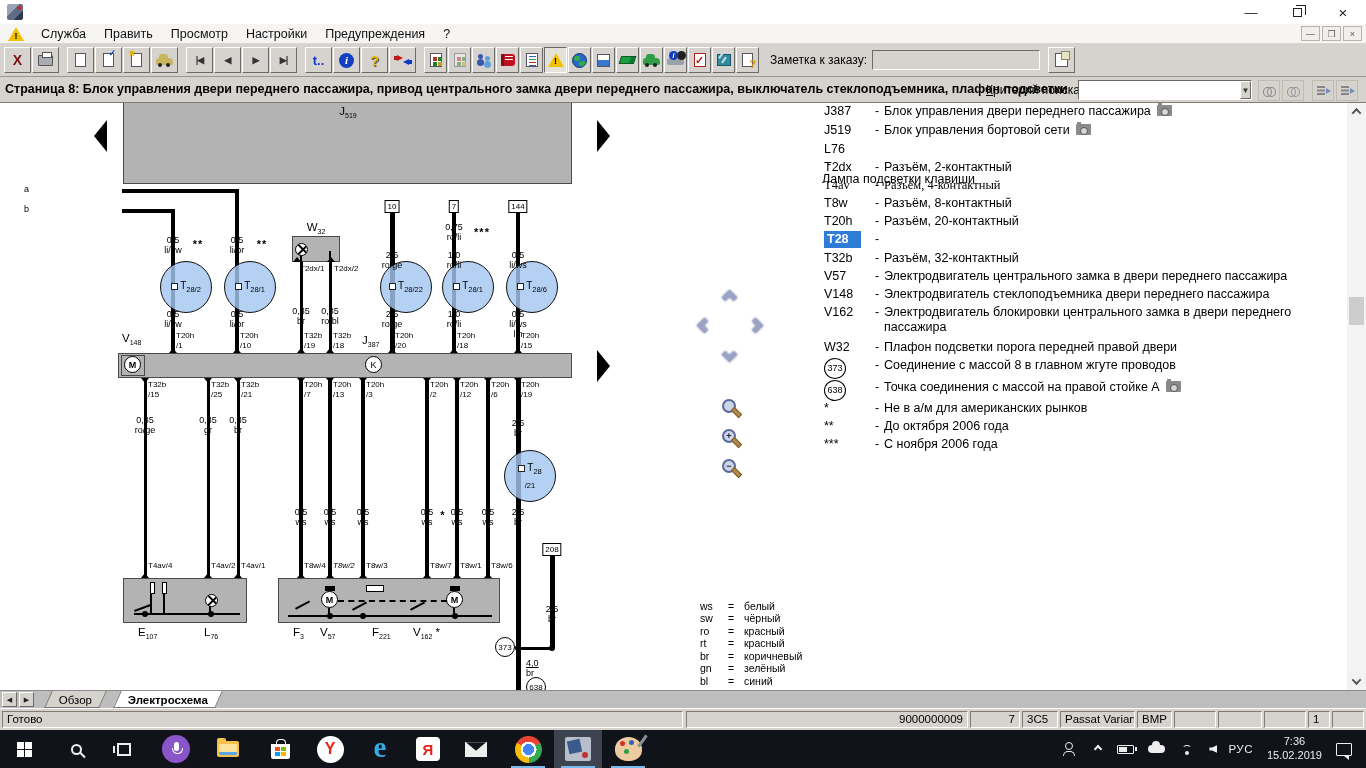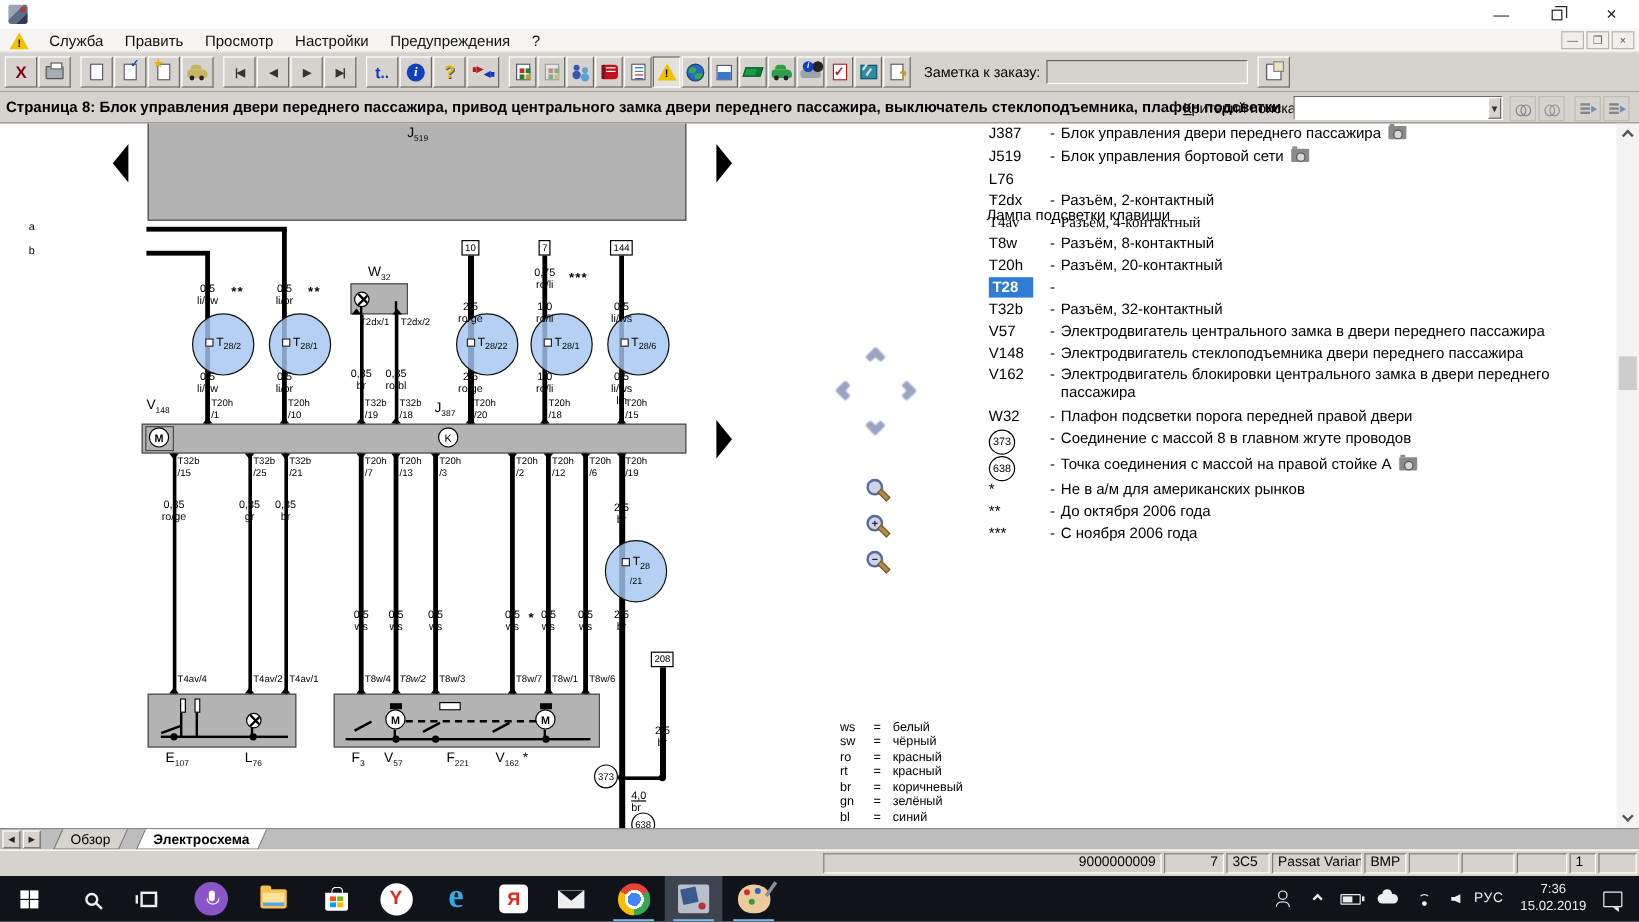--- a/index.html
+++ b/index.html
@@ -767,20 +767,21 @@
         <div class="sheettab inactive">
           <span>Обзор</span>
         </div>
         <div class="sheettab active">
           <span>Электросхема</span>
         </div>
       </div>
   </div>
 
   <div id="statusbar">
+      <div class="spanel" style="left: 2px; width: 681px;">Готово</div>
       <div class="spanel ar" style="left: 686px; width: 282px;">9000000009</div>
       <div class="spanel ar" style="left: 970px; width: 50px;">7</div>
       <div class="spanel" style="left: 1022px; width: 36px;">3C5</div>
       <div class="spanel" style="left: 1060px; width: 75px;">Passat Variant</div>
       <div class="spanel" style="left: 1137px; width: 35px;">BMP</div>
       <div class="spanel" style="left: 1174px; width: 42px;"></div>
       <div class="spanel" style="left: 1218px; width: 44px;"></div>
       <div class="spanel" style="left: 1264px; width: 42px;"></div>
       <div class="spanel" style="left: 1308px; width: 22px;">1</div>
       <div class="spanel" style="left: 1332px; width: 32px;"></div>

